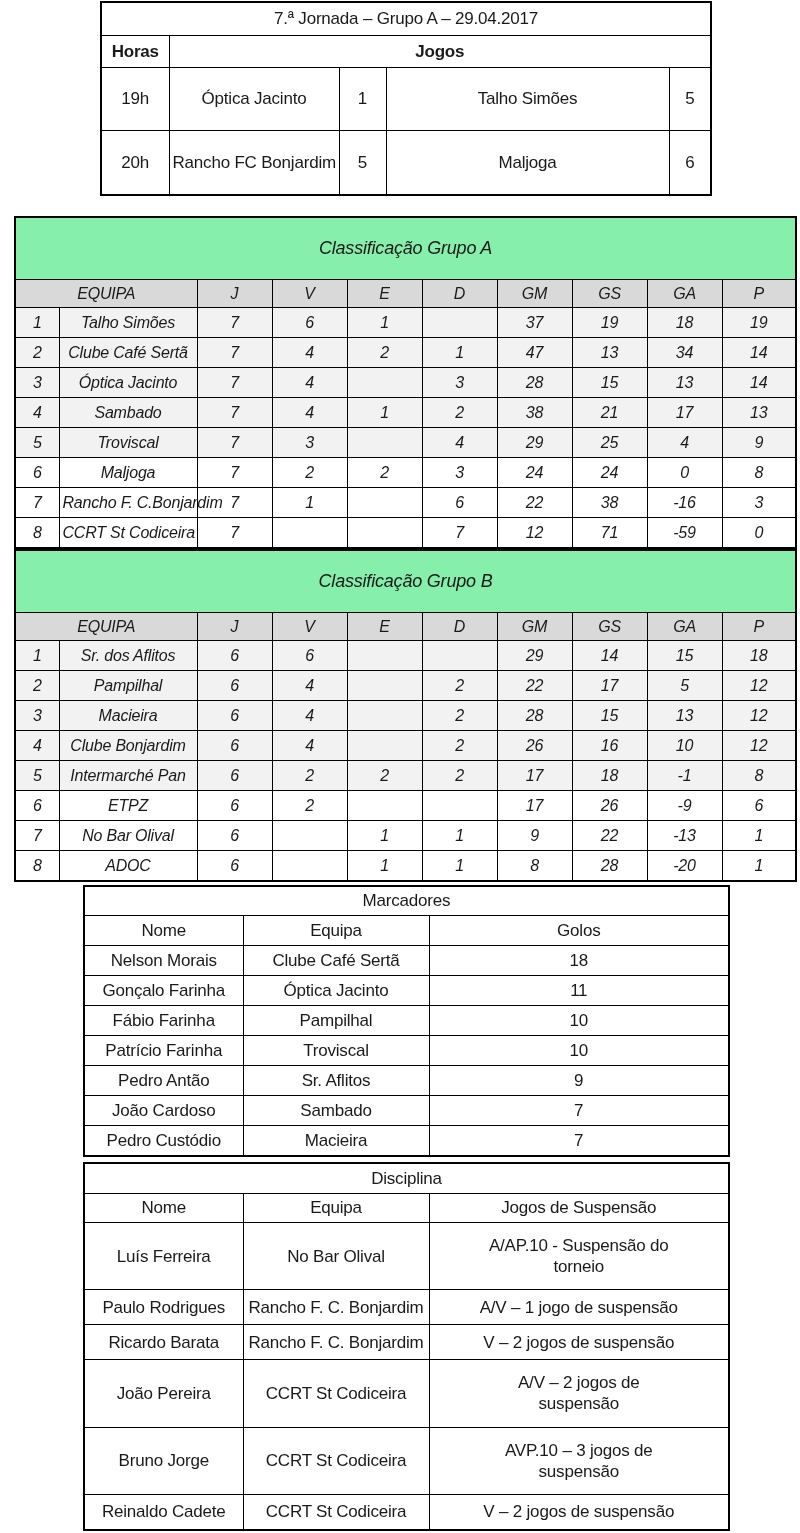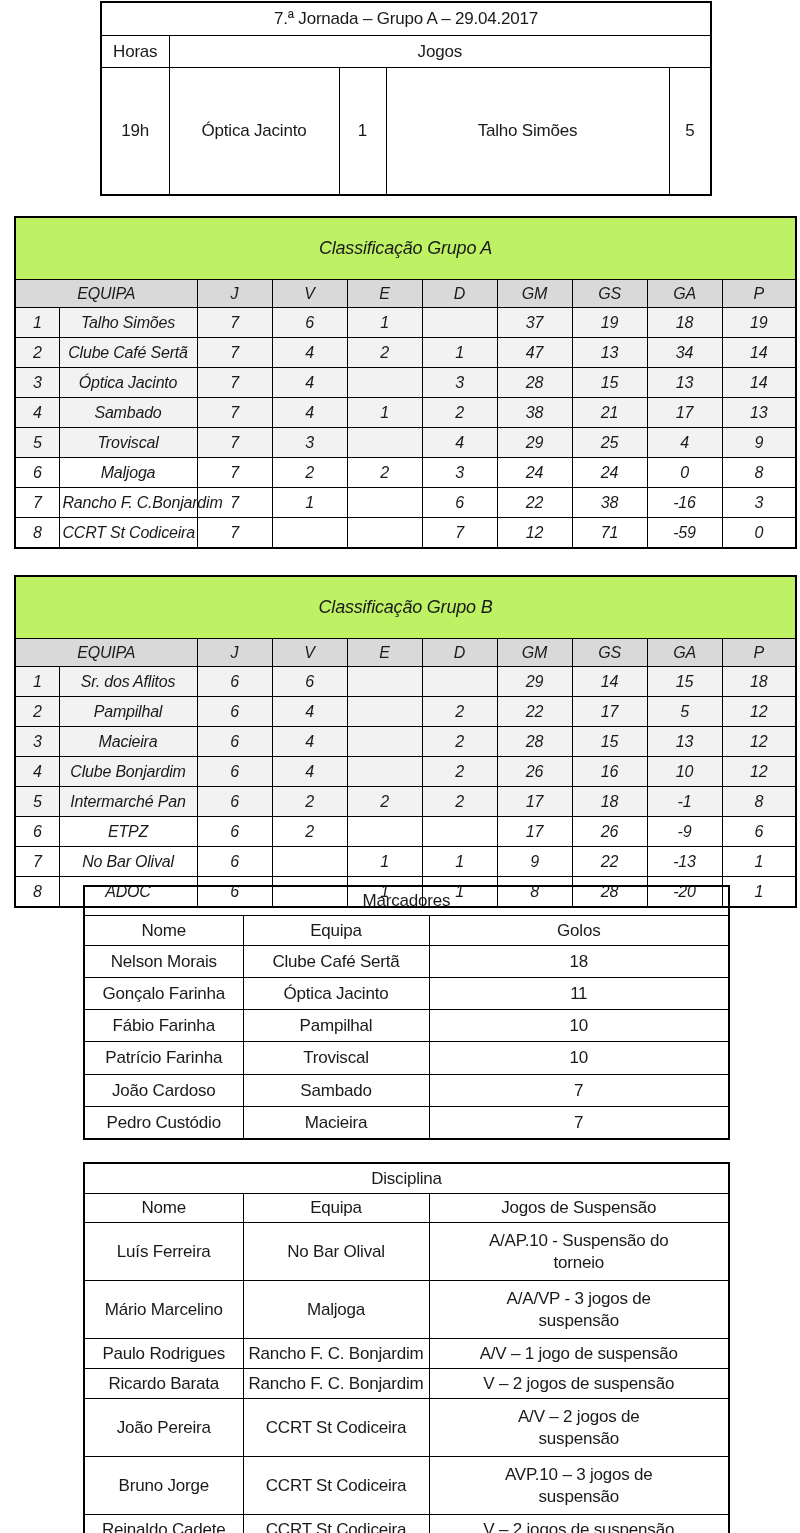--- a/index.html
+++ b/index.html
@@ -13,30 +13,30 @@
     border:2px solid #000;font-size:17px;letter-spacing:-0.2px;
   }
   td{
     border:1px solid #000;text-align:center;vertical-align:middle;
     padding:1px 3px;line-height:1.25;white-space:nowrap;
   }
 
   
   #t-fixtures{left:100px;top:1px;width:610px;height:195px;}
   #t-fixtures .title-row td{height:30px;}
-  #t-fixtures .head-row td{height:29px;}
+  #t-fixtures .head-row td{height:29px;font-weight:bold;}
 
   
   .cls{font-style:italic;font-size:16px;}
-  .cls .title-row td{height:59px;background:#bef264;font-size:18px;}
+  .cls .title-row td{height:59px;background:#86efac;font-size:18px;}
   .cls .head-row td{height:25px;background:#d9d9d9;}
   .cls tbody td{height:27px;}
   .cls tbody tr:nth-child(-n+5) td{background:#f2f2f2;}
   #t-groupa{left:14px;top:216px;width:780px;height:323px;}
-  #t-groupb{left:14px;top:575px;width:780px;height:322px;font-style:italic;}
+  #t-groupb{left:14px;top:549px;width:780px;height:322px;font-style:italic;}
 
   
   #t-scorers{left:83px;top:885px;width:645px;height:255px;}
   #t-scorers .title-row td{height:26px;}
   #t-scorers .head-row td{height:27px;}
   #t-scorers tbody td{height:27px;}
 
   
   #t-discipline{left:83px;top:1162px;width:645px;height:369px;}
   #t-discipline .title-row td{height:27px;}
@@ -68,20 +68,27 @@
       </tr>
     </thead>
     <tbody>
         <tr>
           <td>19h</td>
           <td>Óptica Jacinto</td>
           <td>1</td>
           <td>Talho Simões</td>
           <td>5</td>
         </tr>
+        <tr>
+          <td>20h</td>
+          <td>Rancho FC Bonjardim</td>
+          <td>5</td>
+          <td>Maljoga</td>
+          <td>6</td>
+        </tr>
       </tbody>
   </table>
 
   <table id="t-groupa" class="cls">
     <colgroup>
       <col style="width:44px">
         <col style="width:138px">
       <col style="width:75px">
         <col style="width:75px">
         <col style="width:75px">
@@ -367,20 +374,25 @@
           <td>Fábio Farinha</td>
           <td>Pampilhal</td>
           <td>10</td>
         </tr>
         <tr>
           <td>Patrício Farinha</td>
           <td>Troviscal</td>
           <td>10</td>
         </tr>
         <tr>
+          <td>Pedro Antão</td>
+          <td>Sr. Aflitos</td>
+          <td>9</td>
+        </tr>
+        <tr>
           <td>João Cardoso</td>
           <td>Sambado</td>
           <td>7</td>
         </tr>
         <tr>
           <td>Pedro Custódio</td>
           <td>Macieira</td>
           <td>7</td>
         </tr>
       </tbody>
@@ -402,26 +414,20 @@
           <td>Jogos de Suspensão</td>
         </tr>
     </thead>
     <tbody>
         <tr class="tall">
           <td>Luís Ferreira</td>
           <td>No Bar Olival</td>
           <td class="wrap">A/AP.10 - Suspensão do
 torneio</td>
         </tr>
-        <tr class="tall">
-          <td>Mário Marcelino</td>
-          <td>Maljoga</td>
-          <td class="wrap">A/A/VP - 3 jogos de
-suspensão</td>
-        </tr>
         <tr>
           <td>Paulo Rodrigues</td>
           <td>Rancho F. C. Bonjardim</td>
           <td class="wrap">A/V – 1 jogo de suspensão</td>
         </tr>
         <tr>
           <td>Ricardo Barata</td>
           <td>Rancho F. C. Bonjardim</td>
           <td class="wrap">V – 2 jogos de suspensão</td>
         </tr>

